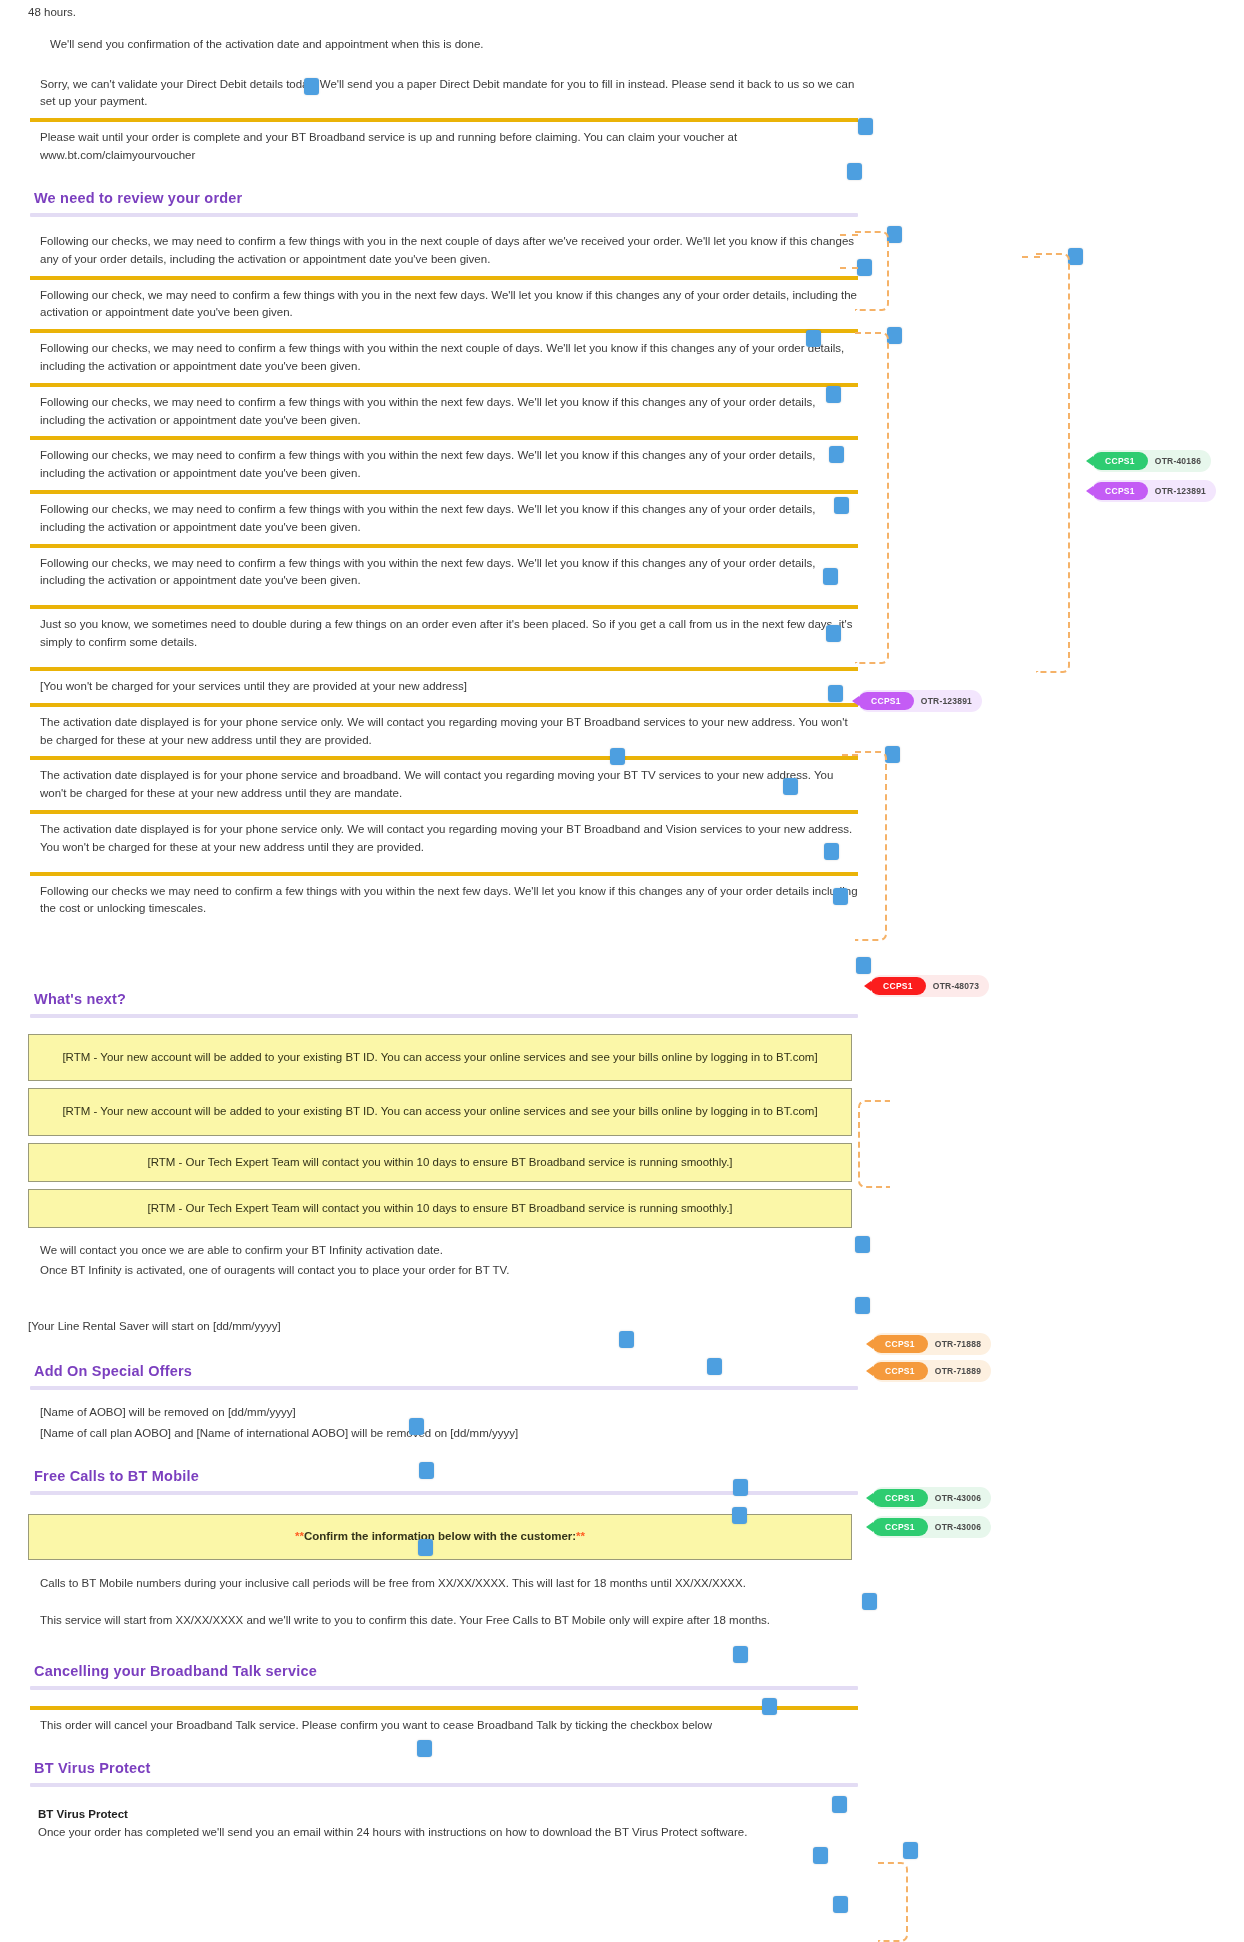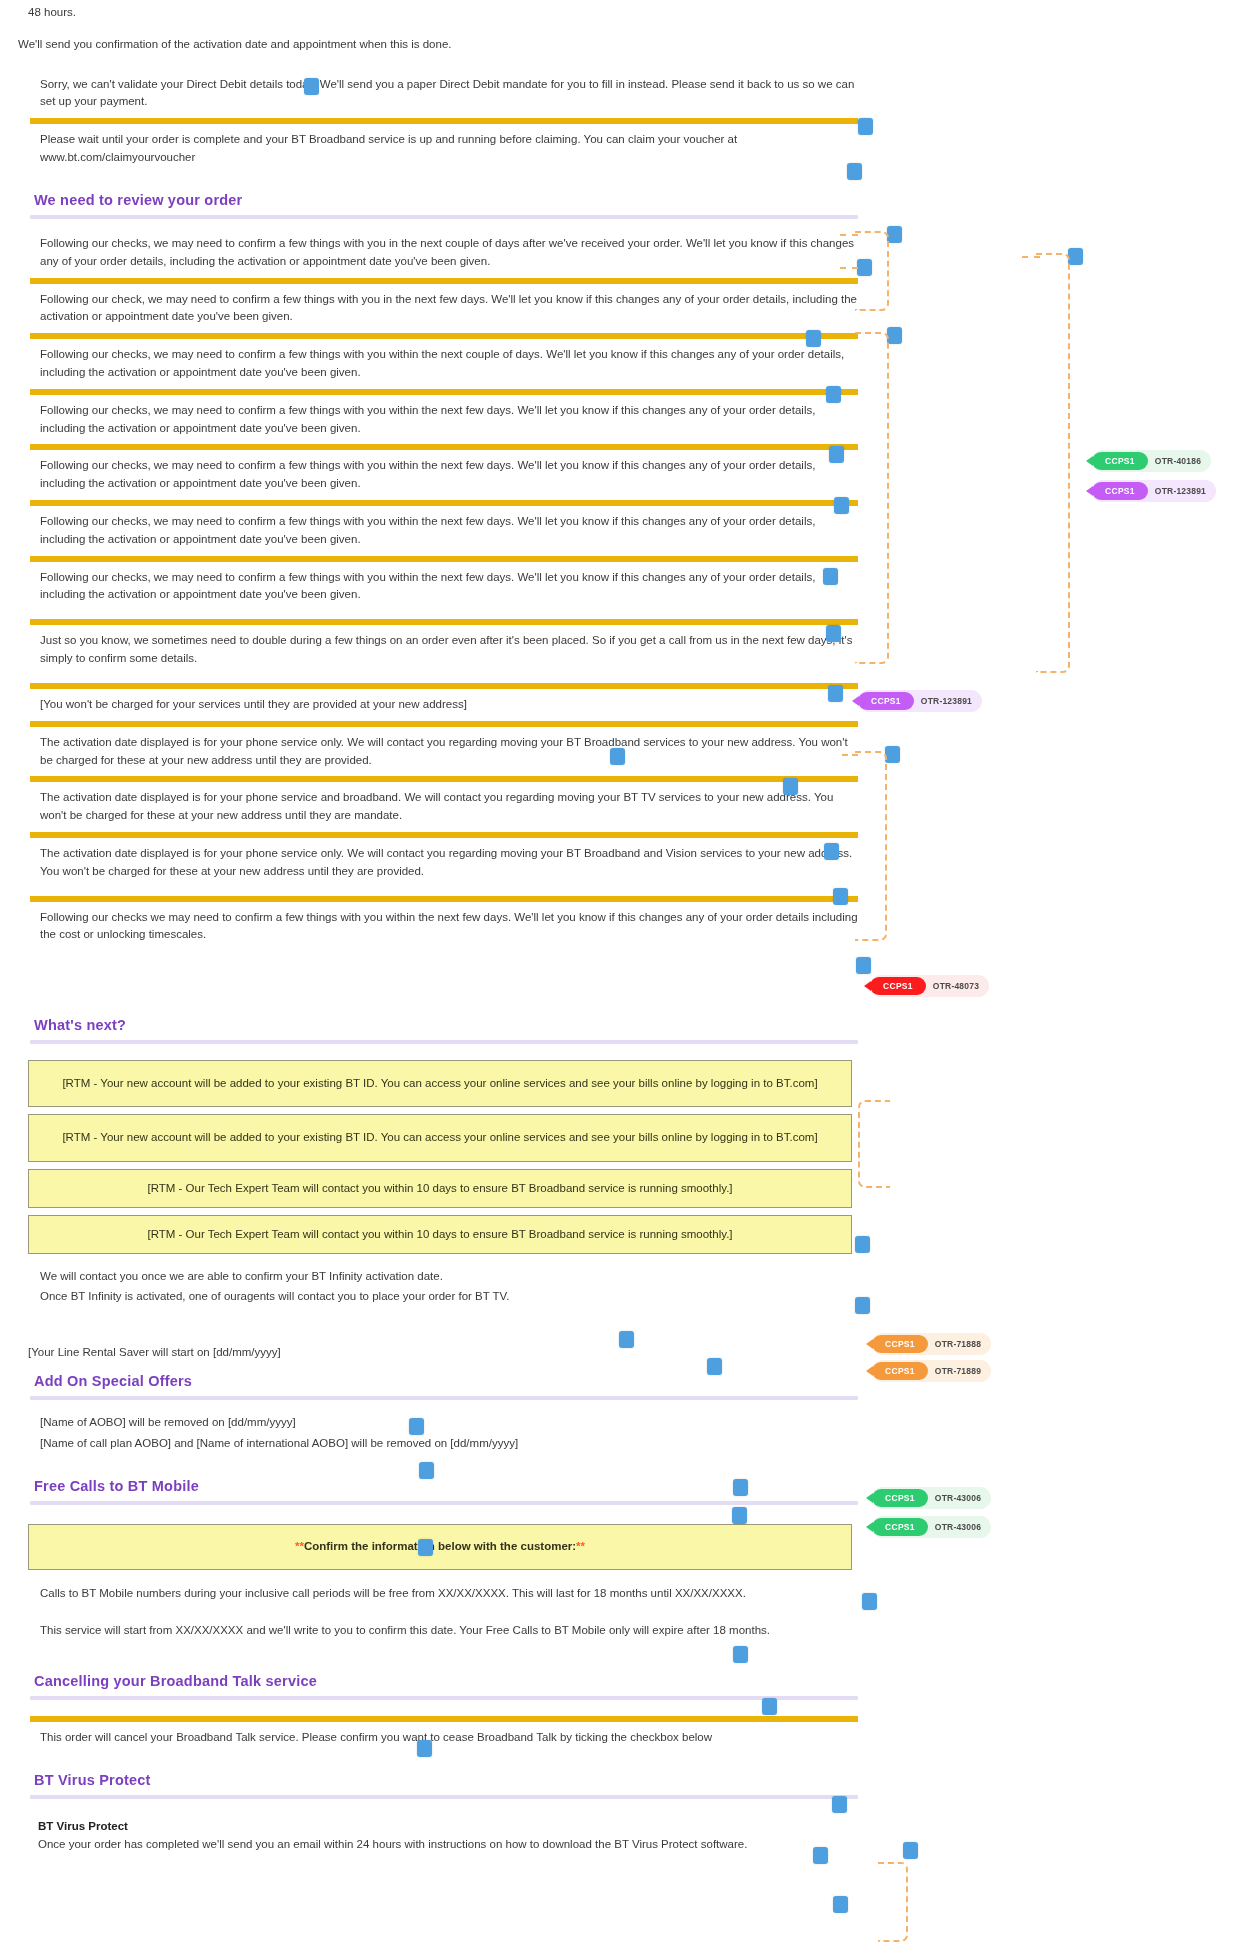--- a/index.html
+++ b/index.html
@@ -17,21 +17,21 @@
   .page { position:relative; width:1244px; height:1942px; }
   .doc  { position:absolute; left:0; top:0; width:880px; }
 
   
   .para {
     font-size:11.5px;
     line-height:1.55;
     color:#3a3a3a;
     padding:7px 0 7px 10px;
     margin:0 22px 0 30px;
-    border-top:6px solid #eab308;
+    border-top:4px solid #eab308;
   }
   .para.noline { border-top:none; }
   .para.plain { border-top:none; padding-left:0; margin-left:28px; }
 
   
   .sect { margin:22px 0 0 30px; padding-right:22px; }
   .sect-title {
     font-size:14.5px;
     font-weight:bold;
     color:#7b3fbf;
@@ -137,21 +137,21 @@
 </style>
 </head>
 <body>
 
 <div class="page">
 
   <div class="doc">
 
     <div style="height:4px"></div>
     <div class="para plain" style="padding-top:0">48 hours.</div>
-    <div class="para plain" style="margin-left:18px">We'll send you confirmation of the activation date and appointment when this is done.</div>
+    <div class="para plain" style="margin-left:50px">We'll send you confirmation of the activation date and appointment when this is done.</div>
 
     <div style="height:8px"></div>
     <div class="para noline">Sorry, we can't validate your Direct Debit details today. We'll send you a paper Direct Debit mandate for you to fill in instead. Please send it back to us so we can set up your payment.</div>
     <div class="para">Please wait until your order is complete and your BT Broadband service is up and running before claiming. You can claim your voucher at www.bt.com/claimyourvoucher</div>
 
     <div class="sect" style="margin-top:14px">
       <div class="sect-title">We need to review your order</div>
       <div class="sect-rule"></div>
     </div>
     <div style="height:9px"></div>
@@ -175,21 +175,21 @@
     </div>
     <div style="height:9px"></div>
     <div class="ybox tall">[RTM - Your new account will be added to your existing BT ID. You can access your online services and see your bills online by logging in to BT.com]</div>
     <div class="ybox tall">[RTM - Your new account will be added to your existing BT ID. You can access your online services and see your bills online by logging in to BT.com]</div>
     <div class="ybox">[RTM - Our Tech Expert Team will contact you within 10 days to ensure BT Broadband service is running smoothly.]</div>
     <div class="ybox">[RTM - Our Tech Expert Team will contact you within 10 days to ensure BT Broadband service is running smoothly.]</div>
     <div class="para noline" style="padding-bottom:2px">We will contact you once we are able to confirm your BT Infinity activation date.</div>
     <div class="para noline" style="padding-top:0">Once BT Infinity is activated, one of ouragents will contact you to place your order for BT TV.</div>
     <div class="para plain" style="margin-top:24px">[Your Line Rental Saver will start on [dd/mm/yyyy]</div>
 
-    <div class="sect" style="margin-top:0">
+    <div class="sect" style="margin-top:16px">
       <div class="sect-title">Add On Special Offers</div>
       <div class="sect-rule"></div>
     </div>
     <div style="height:7px"></div>
     <div class="para noline" style="padding-bottom:2px">[Name of AOBO] will be removed on [dd/mm/yyyy]</div>
     <div class="para noline" style="padding-top:2px">[Name of call plan AOBO] and [Name of international AOBO] will be removed on [dd/mm/yyyy]</div>
 
     <div class="sect" style="margin-top:14px">
       <div class="sect-title">Free Calls to BT Mobile</div>
       <div class="sect-rule"></div>

